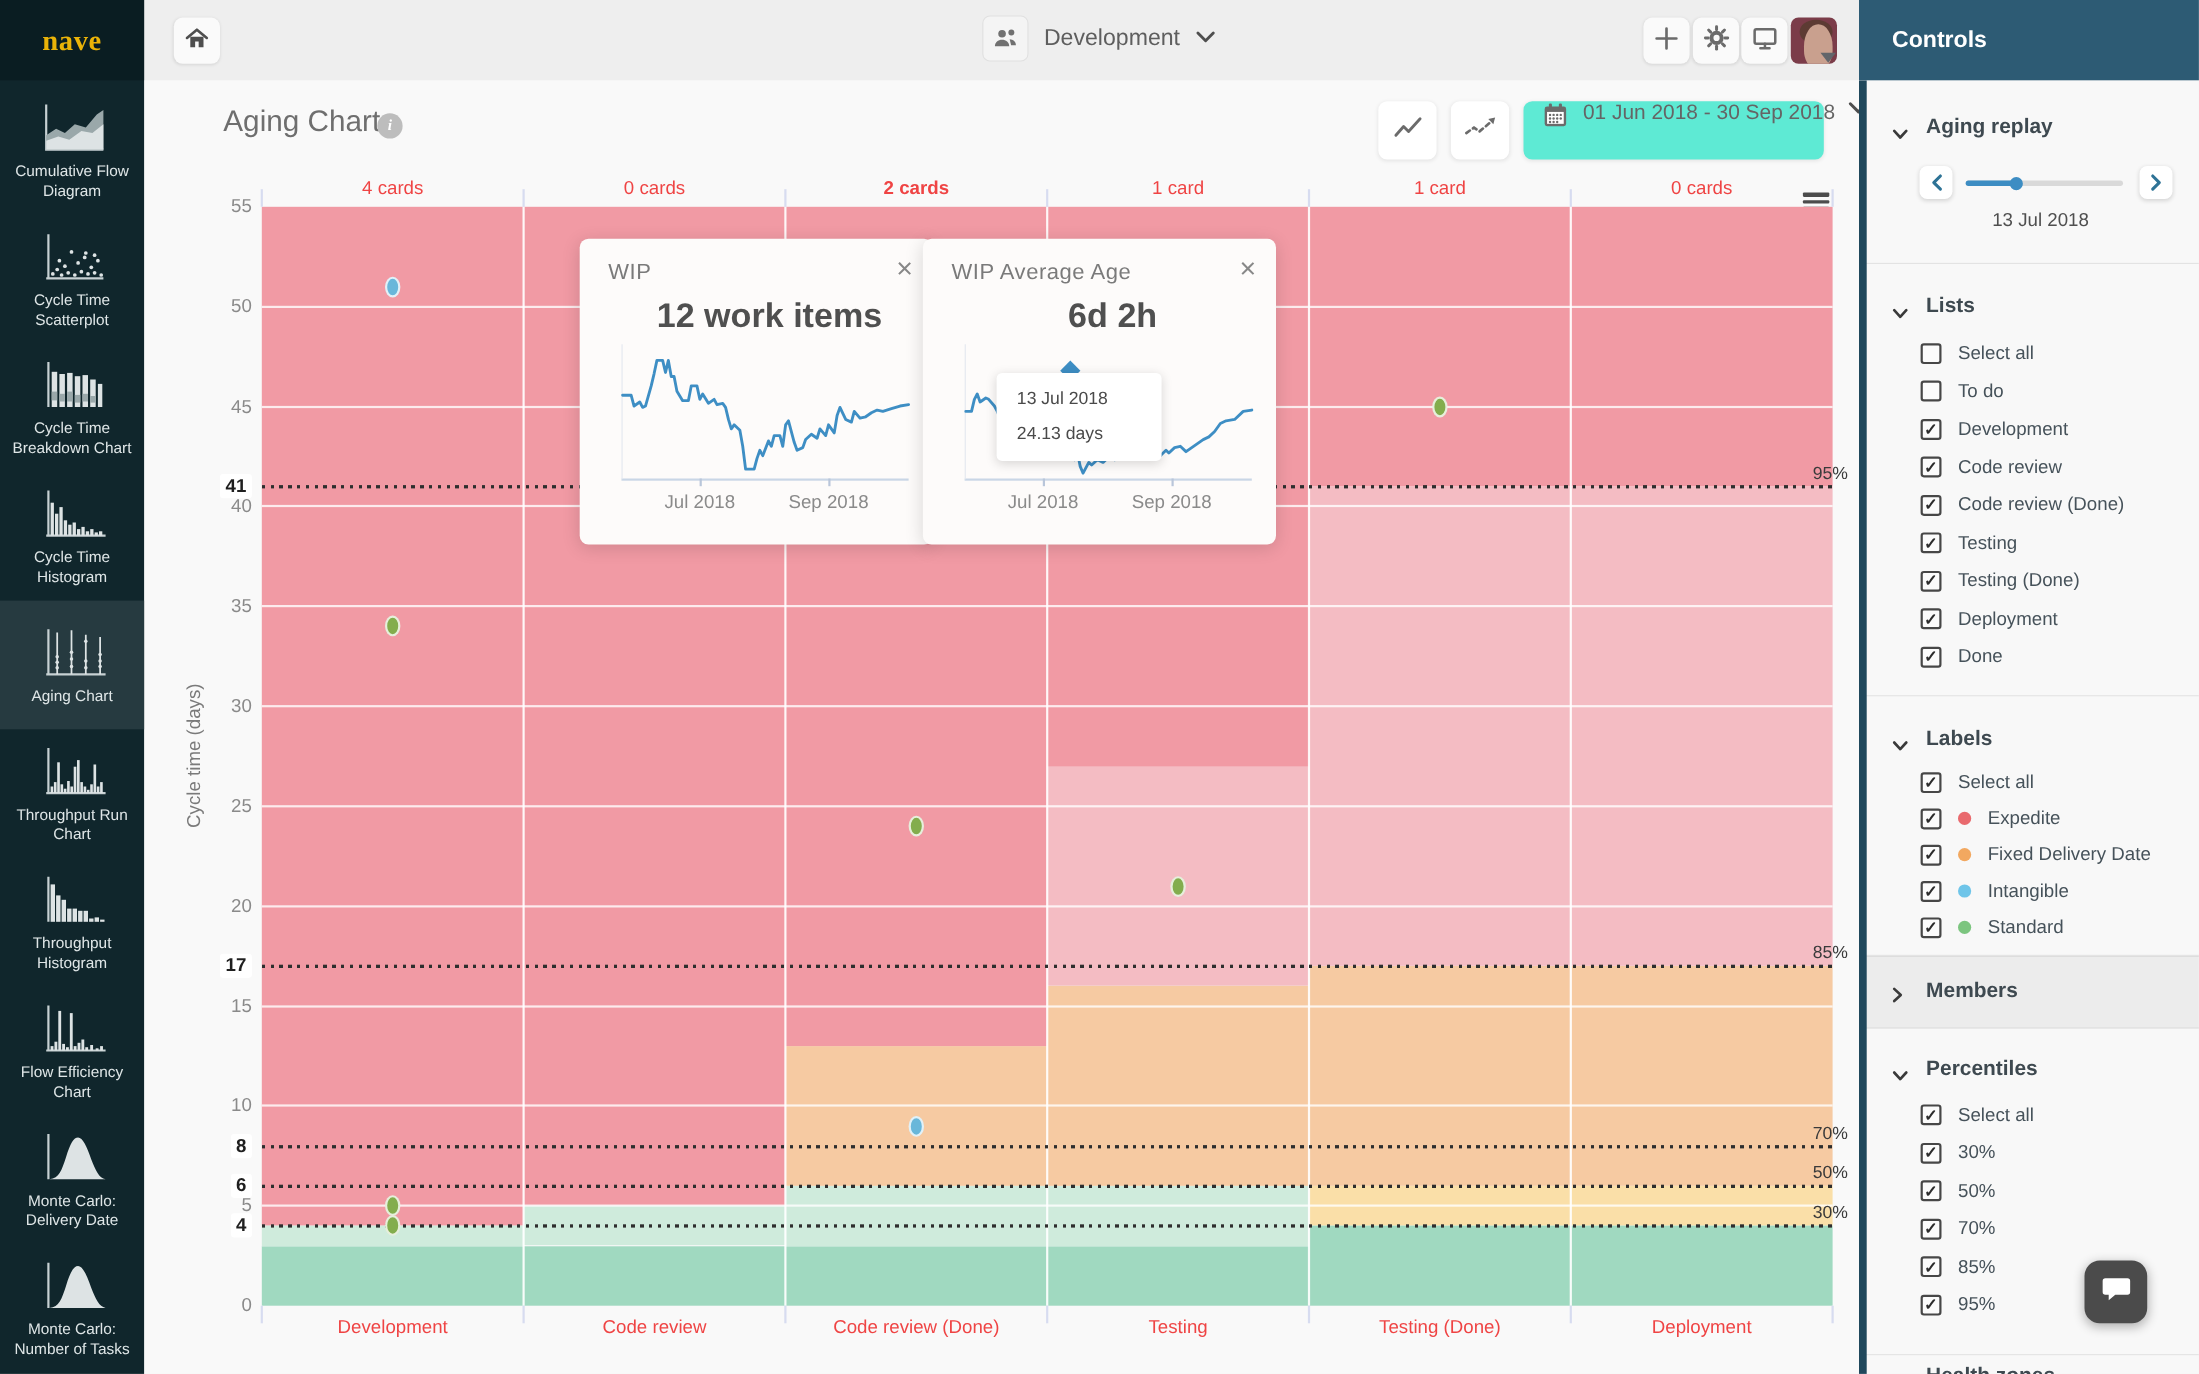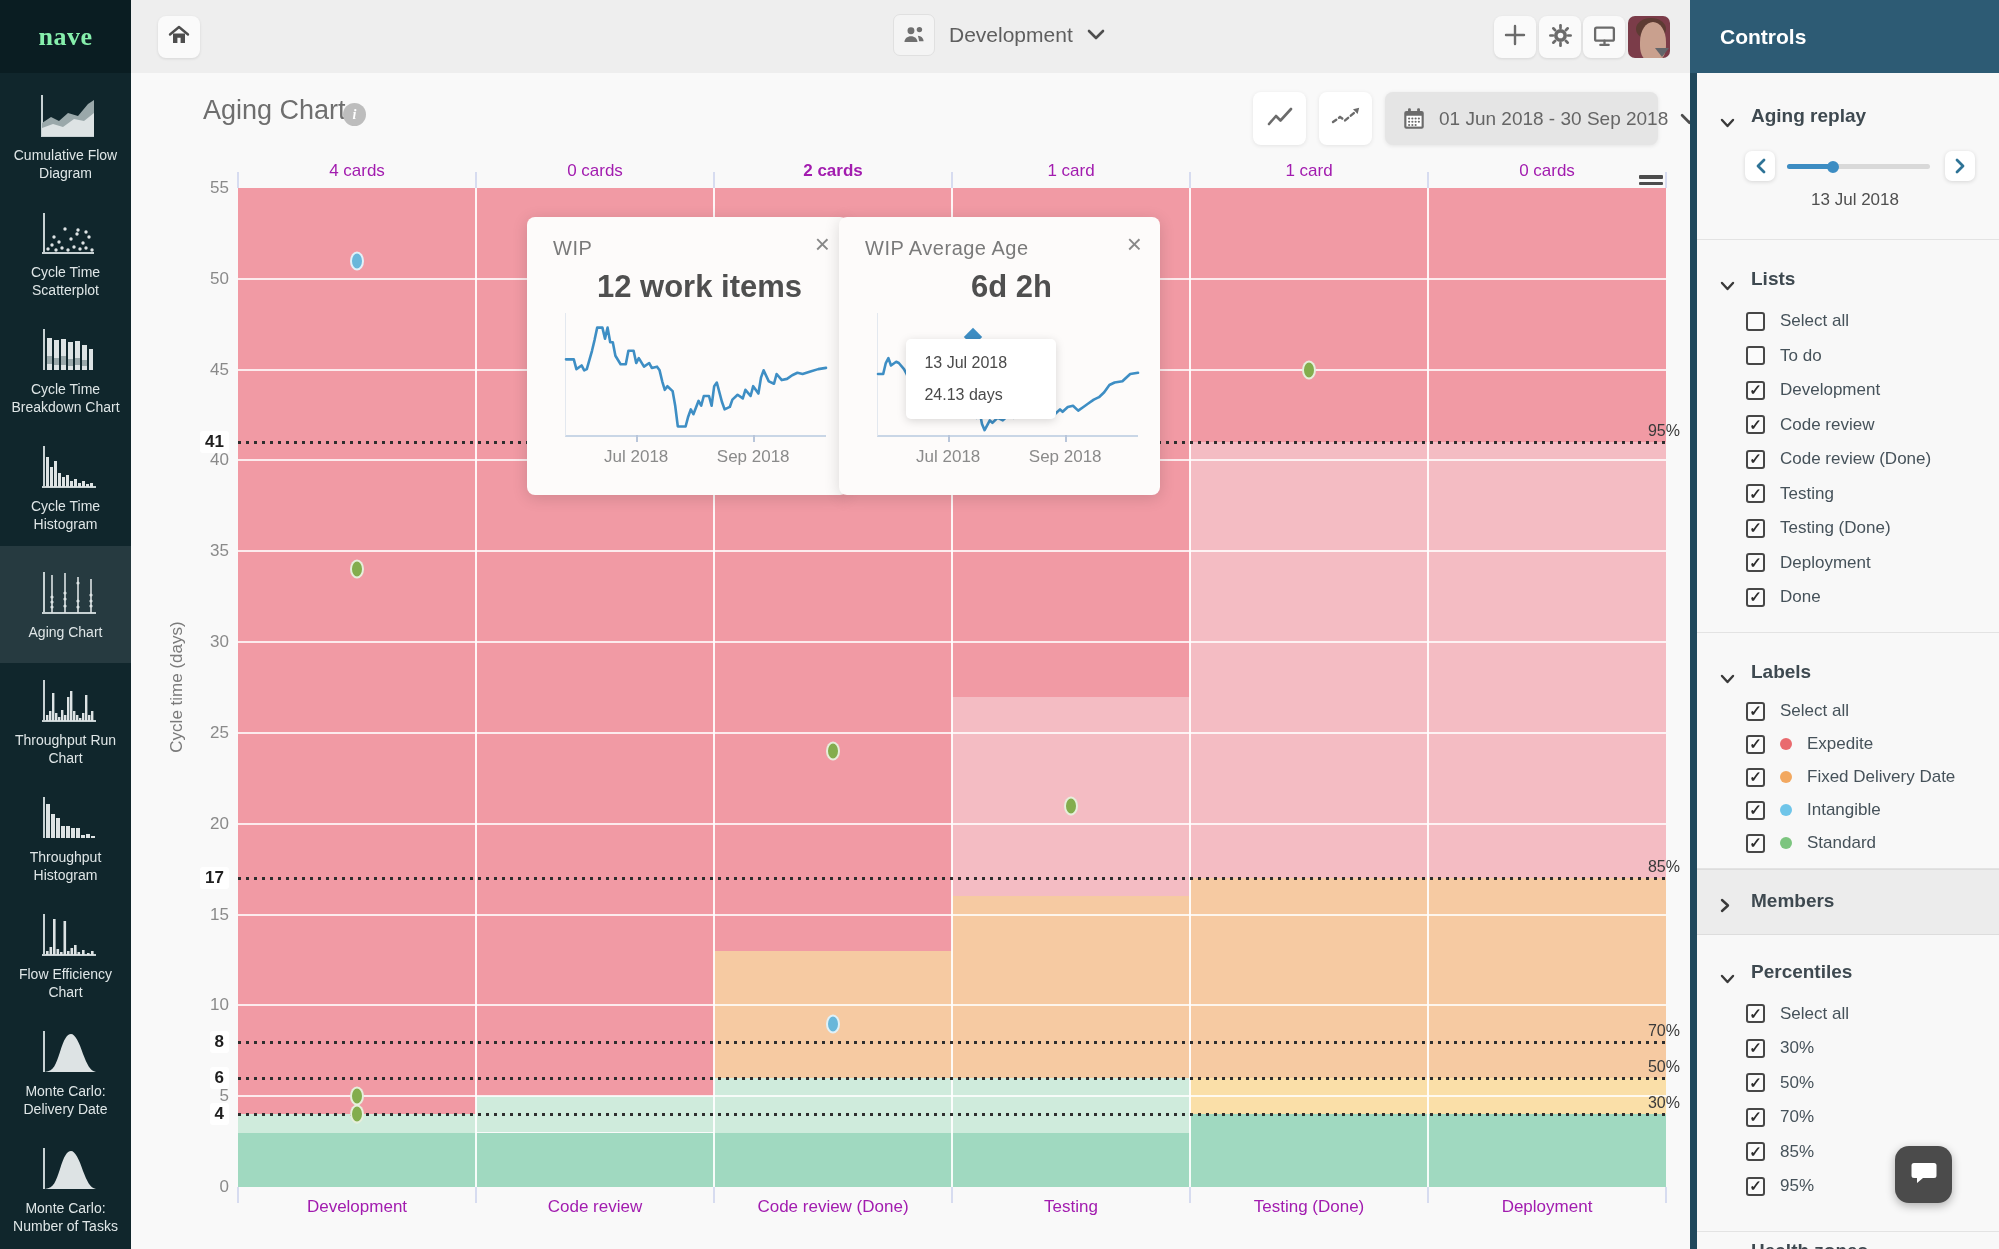--- a/index.html
+++ b/index.html
@@ -1,21 +1,21 @@
 <!DOCTYPE html>
 <html><head>
 <meta charset="utf-8">
 <style>
   html,body{margin:0;padding:0;background:#dcdcdc;}
   *{box-sizing:border-box;font-family:"Liberation Sans",sans-serif;}
   .app{position:relative;width:1999px;height:1249px;background:#f9f9f9;overflow:hidden;}
 
   
   .sidebar{position:absolute;left:0;top:0;width:131px;height:1249px;background:#10262c;z-index:30;}
-  .logo{height:73px;background:#0a1d22;color:#86efac;display:flex;align-items:center;justify-content:center;
+  .logo{height:73px;background:#0a1d22;color:#eab308;display:flex;align-items:center;justify-content:center;
         font-size:26px;font-weight:700;letter-spacing:.5px;font-family:"Liberation Serif",serif;}
   .sb-item{position:absolute;left:0;width:131px;height:117px;display:flex;flex-direction:column;
            align-items:center;justify-content:center;cursor:pointer;}
   .sb-item.active{background:#263a40;}
   .sb-icon{width:64px;height:48px;margin-bottom:6px;}
   .sb-label{font-size:14px;line-height:18px;color:#dfe6e7;text-align:center;white-space:pre-line;}
 
   
   .topbar{position:absolute;left:131px;top:0;width:1559px;height:73px;background:#eeeeee;z-index:20;}
   .iconbtn{position:absolute;top:16px;width:42px;height:42px;background:#fafafa;border-radius:8px;
@@ -57,37 +57,37 @@
   .sdate{margin-top:9px;width:230px;margin-left:50px;text-align:center;font-size:17px;color:#4f4f4f;}
 
   
   .main{position:absolute;left:131px;top:73px;width:1559px;height:1176px;background:#f9f9f9;}
   .page-title{position:absolute;left:72px;top:22px;font-size:27px;color:#6e6e6e;font-weight:500;}
   .info-dot{position:absolute;left:212px;top:30px;width:23px;height:23px;border-radius:50%;background:#bdbdbd;color:#fff;
             font-size:14px;font-style:italic;font-weight:700;display:flex;align-items:center;justify-content:center;
             font-family:"Liberation Serif",serif;cursor:pointer;}
   .tool-btn{position:absolute;top:19px;width:53px;height:53px;background:#fff;border-radius:8px;
             box-shadow:0 1px 4px rgba(0,0,0,.09);display:flex;align-items:center;justify-content:center;cursor:pointer;}
-  .datepill{position:absolute;left:1254px;top:19px;width:273px;height:53px;background:#e5e5e5;border-radius:8px;
-            box-shadow:0 1px 4px rgba(0,0,0,.09);display:flex;align-items:center;padding:0 16px;gap:12px;cursor:pointer;}
+  .datepill{position:absolute;left:1254px;top:19px;width:273px;height:53px;background:#5eead4;border-radius:8px;
+            box-shadow:0 1px 4px rgba(0,0,0,.09);display:flex;align-items:flex-start;padding:0 16px;gap:12px;cursor:pointer;}
   .datepill span{font-size:19px;color:#656565;white-space:nowrap;}
   .hamb{position:absolute;left:1508px;top:102px;width:24px;height:17px;cursor:pointer;}
   .hamb div{height:3.5px;background:#4c4c4c;border-radius:1px;margin-bottom:3px;}
 
   .plot{position:absolute;left:107px;top:115px;width:1428px;height:999px;}
   .zone{position:absolute;}
   .vsep{position:absolute;top:0;bottom:0;width:2px;background:rgba(255,255,255,.9);}
   .vtick{position:absolute;width:2px;height:16px;background:#d7dcf0;}
   .hgrid{position:absolute;left:0;right:0;height:2px;background:rgba(255,255,255,.8);}
   .pline{position:absolute;left:0;right:0;height:3px;z-index:6;
          background-image:repeating-linear-gradient(90deg,#2e2e2e 0 3px,transparent 3px 8px);}
   .pline span{position:absolute;right:-14px;bottom:4px;font-size:16px;color:#3a3a3a;font-weight:500;}
   .dot{position:absolute;width:14px;height:19px;border-radius:50%;border:2px solid rgba(255,255,255,.8);
        transform:translate(-50%,-50%);z-index:7;cursor:pointer;}
-  .cardcount,.colname{position:absolute;width:238px;text-align:center;font-size:17px;color:#a21caf;}
+  .cardcount,.colname{position:absolute;width:238px;text-align:center;font-size:17px;color:#ef4444;}
   .yaxis{position:absolute;left:0;top:115px;width:98px;height:999px;}
   .ytick{position:absolute;right:0;transform:translateY(-50%);font-size:17px;color:#8a8a8a;}
   .ytick.strong{background:#fff;color:#1f1f1f;font-weight:700;padding:1px 5px;border-radius:3px;}
   .ylab{position:absolute;left:46px;top:614px;transform:translate(-50%,-50%) rotate(-90deg);
         font-size:17px;color:#7a7a7a;white-space:nowrap;}
 
   
   .popup{position:absolute;width:321px;height:278px;background:#fdfbfa;border-radius:8px;z-index:10;
          box-shadow:0 3px 16px rgba(0,0,0,.14);}
   .popup-title{position:absolute;left:26px;top:20px;font-size:20px;color:#7a7a7a;letter-spacing:.5px;}

